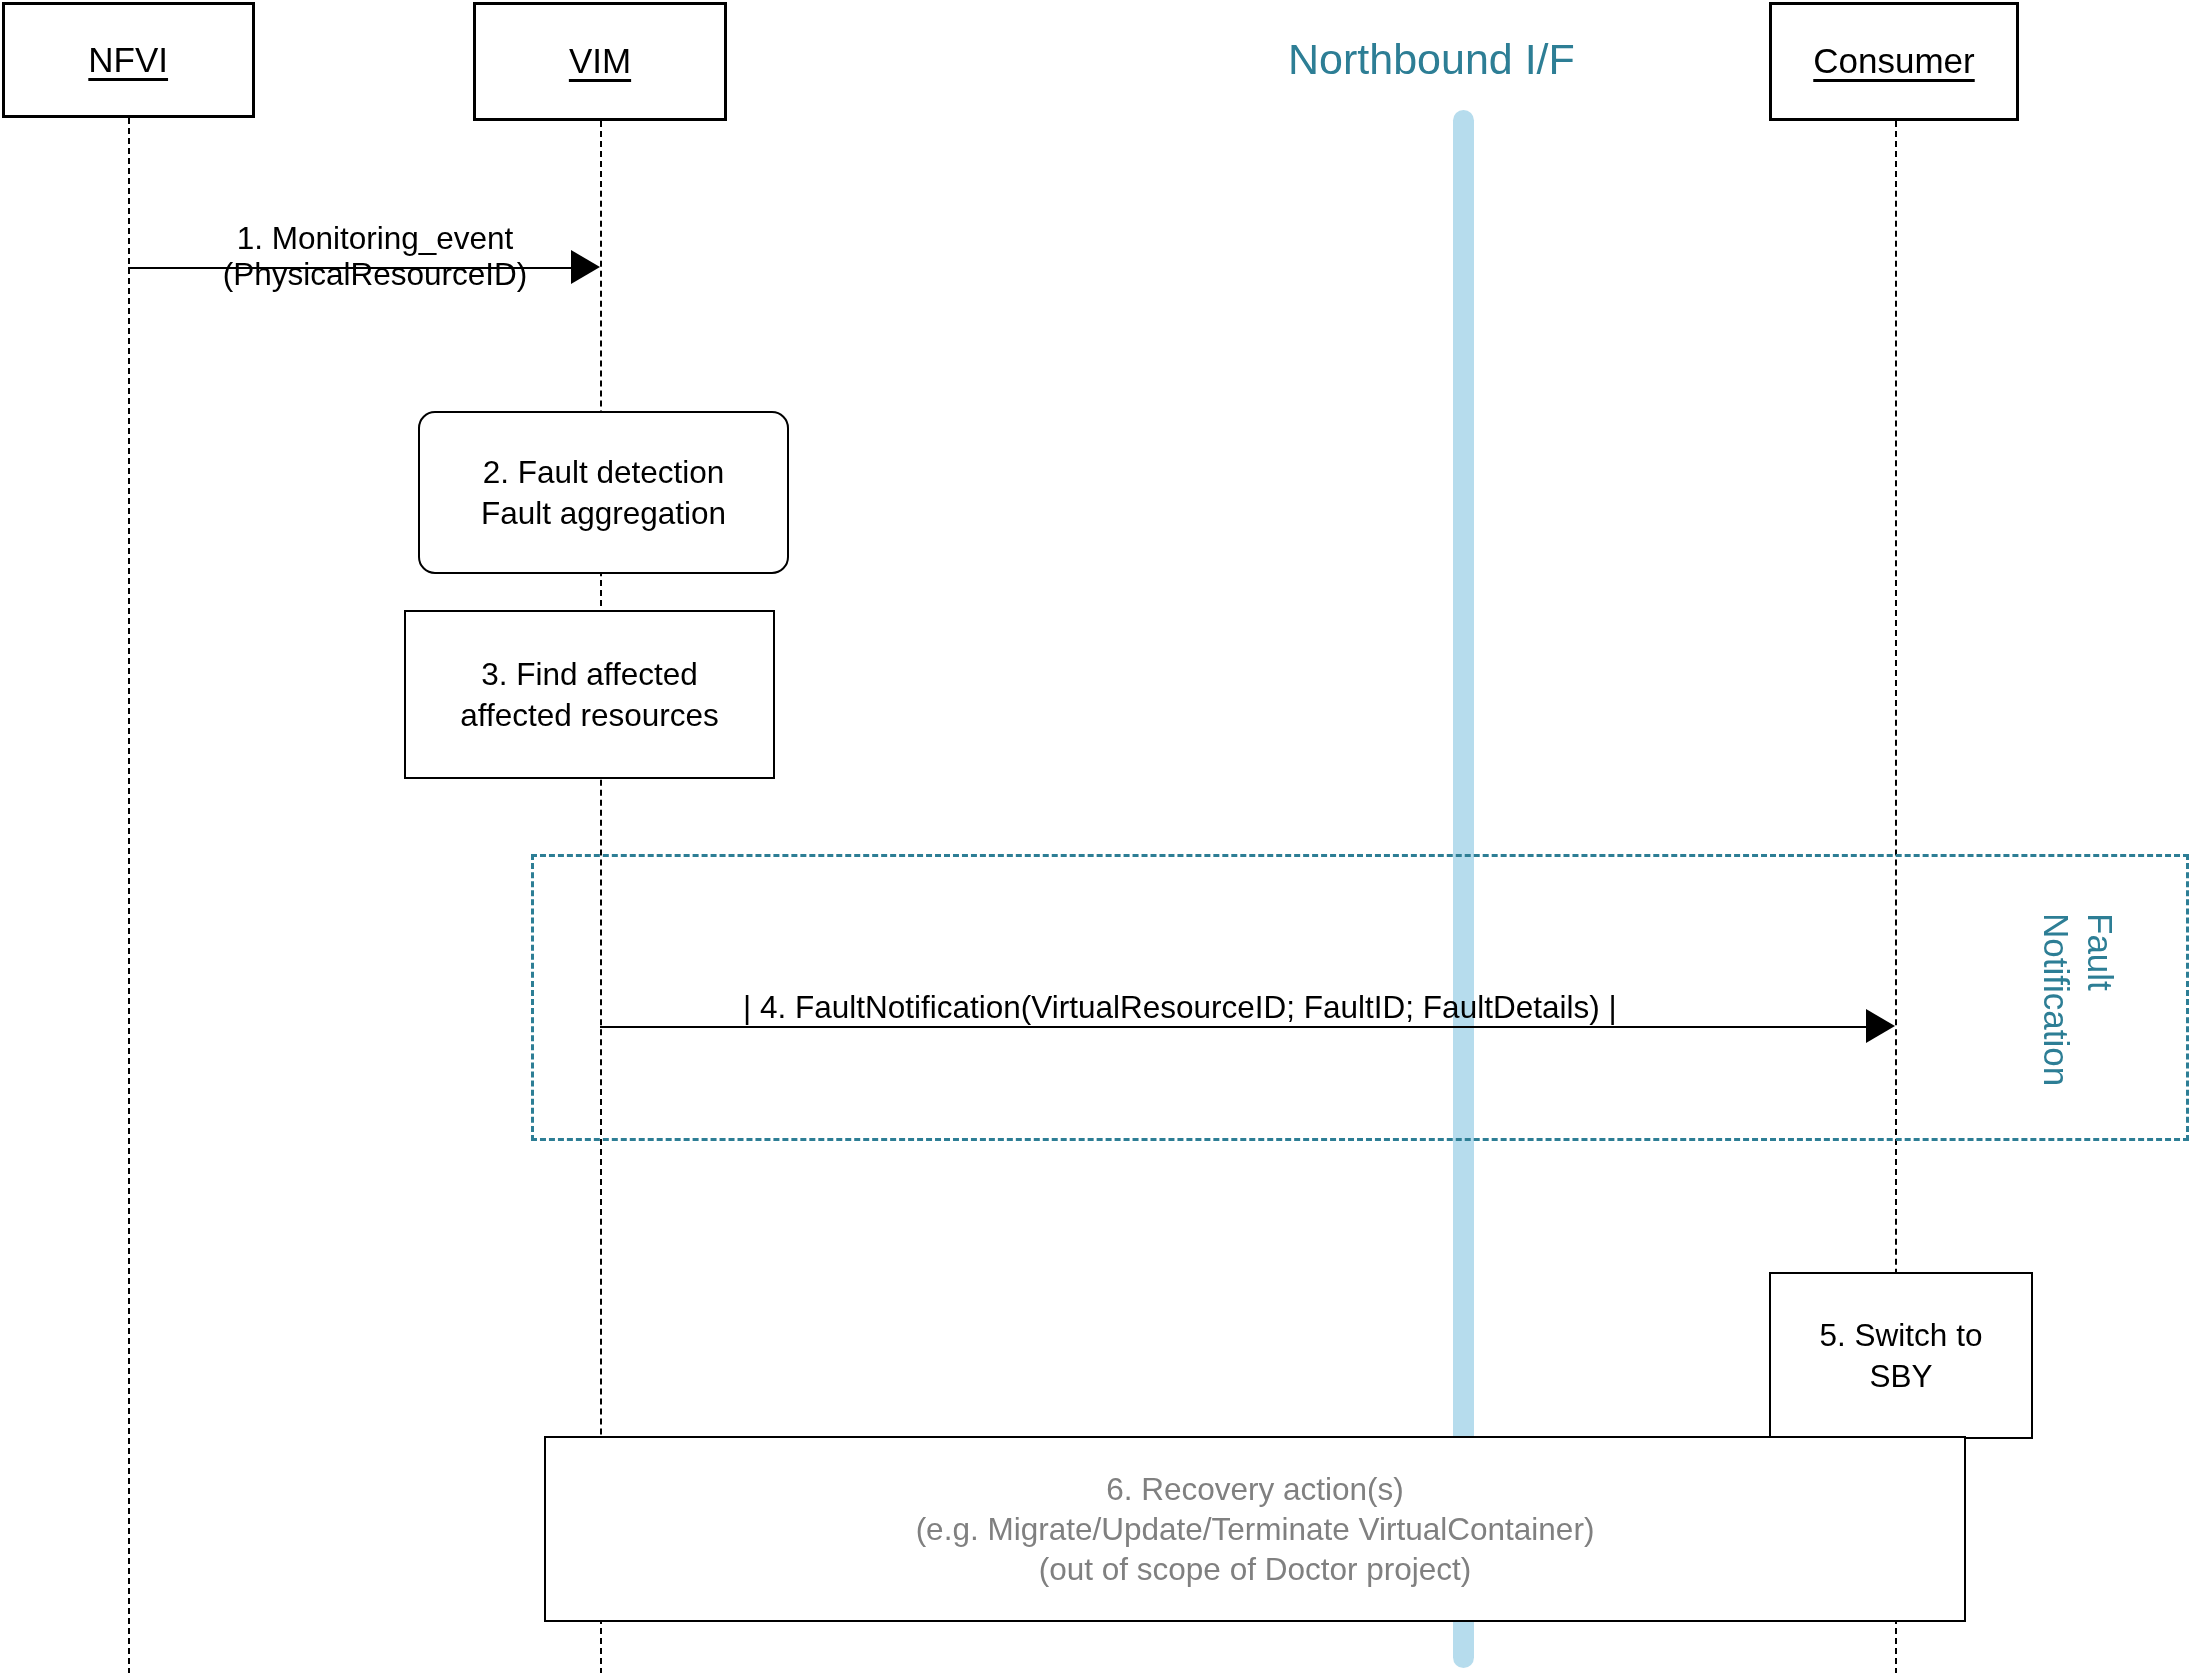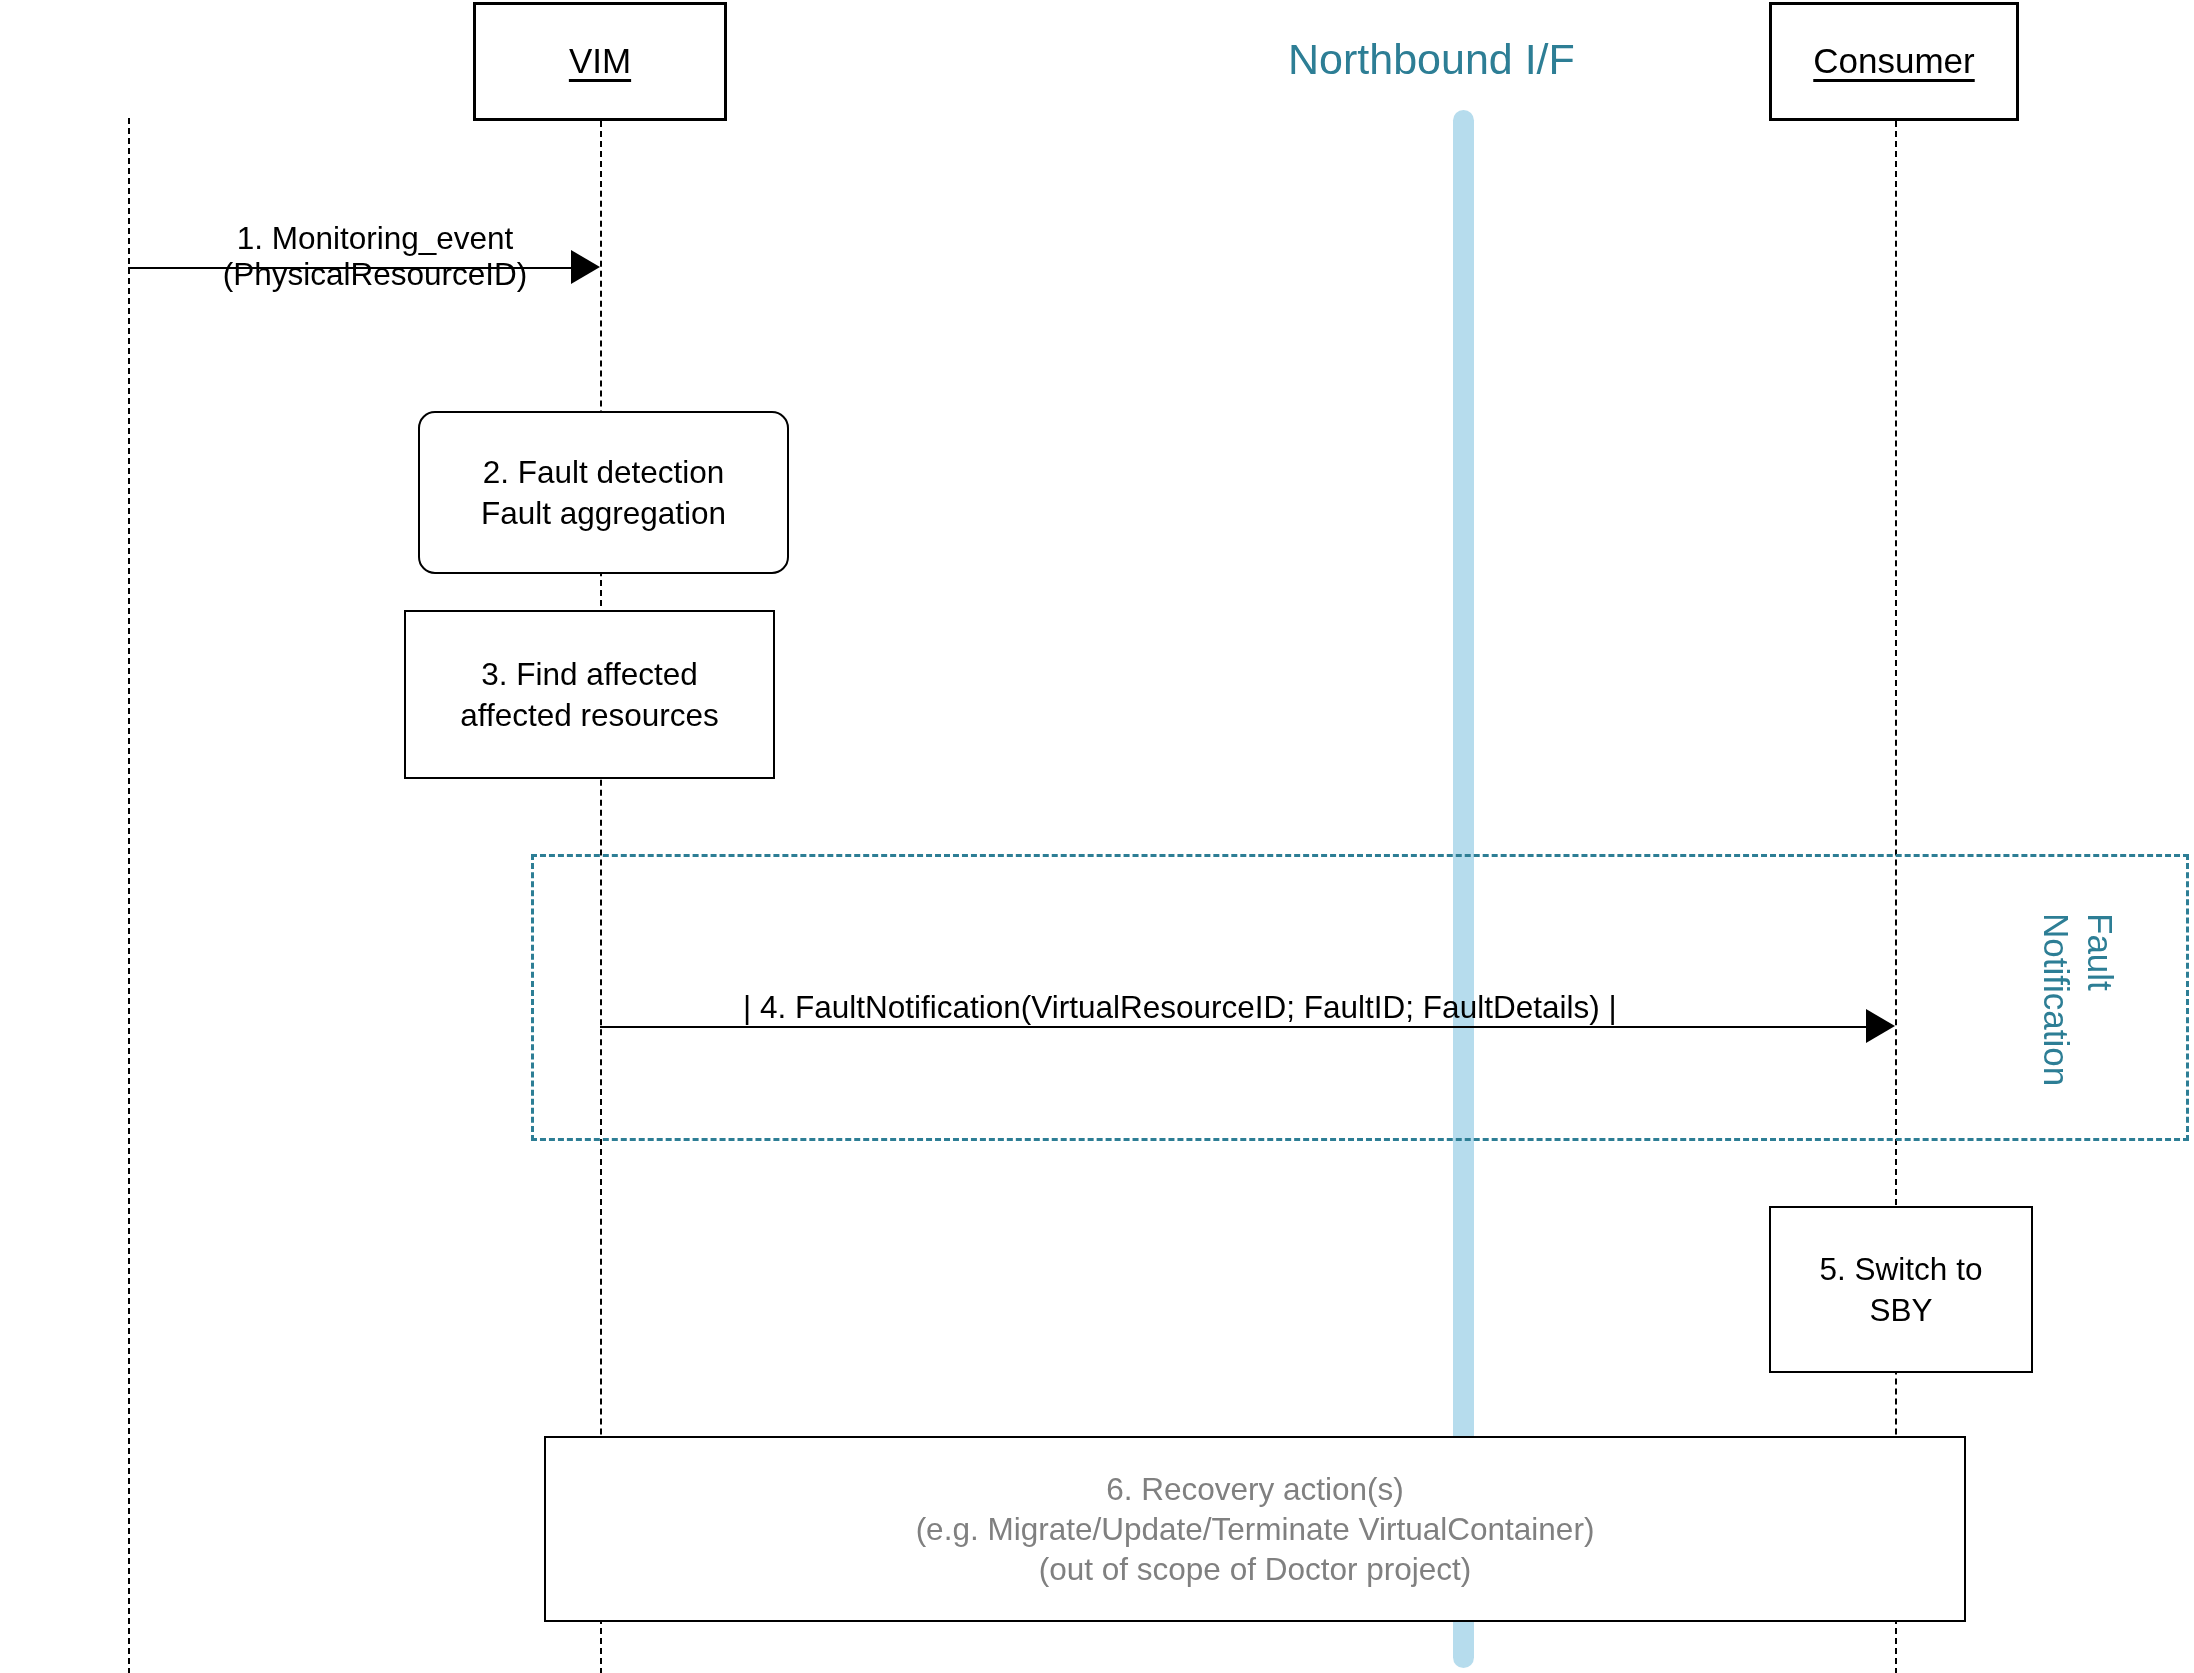--- a/index.html
+++ b/index.html
@@ -131,20 +131,23 @@
 <body>
 
 <div id="canvas">
 
   <div class="nbi-bar" style="left:1453px; top:110px; width:21.4px; height:1558px;"></div>
 
   <div class="lifeline" style="left:128px; top:118px; height:1556px;"></div>
   <div class="lifeline" style="left:600px; top:121px; height:1553px;"></div>
   <div class="lifeline" style="left:1895px; top:121px; height:1553px;"></div>
 
+  <div class="actor-box" style="left:1.7px; top:1.7px; width:253px; height:116px;">
+    <span class="actor-label">NFVI</span>
+  </div>
 
   <div class="actor-box" style="left:473px; top:1.7px; width:254px; height:119px;">
     <span class="actor-label">VIM</span>
   </div>
 
   <div class="actor-box" style="left:1769px; top:1.7px; width:250px; height:119px;">
     <span class="actor-label">Consumer</span>
   </div>
 
   <div class="nbi-title" style="left:1288px; top:35px;">Northbound I/F</div>
@@ -170,21 +173,21 @@
 
   <div class="fragment-label" style="left:2076px; top:913px; transform: rotate(90deg);">Notification</div>
   <div class="fragment-label" style="left:2120px; top:913px; transform: rotate(90deg);">Fault</div>
 
   <div class="msg-line" style="left:600px; top:1026px; width:1266px;"></div>
   <div class="msg-head" style="left:1866px; top:1009px;"></div>
   <div class="msg-label" style="left:743px; top:990px; width:979px; text-align:left;">
     <span class="l">| 4. FaultNotification(VirtualResourceID; FaultID; FaultDetails) |</span>
   </div>
 
-  <div class="proc-box" style="left:1769px; top:1206px; width:264px; height:167px;">
+  <div class="proc-box" style="left:1769px; top:1272px; width:264px; height:167px;">
     <span class="proc-line">5. Switch to</span>
     <span class="proc-line">SBY</span>
   </div>
 
   <div class="proc-box muted" style="left:544px; top:1436px; width:1422px; height:186px;">
     <span class="proc-line">6. Recovery action(s)</span>
     <span class="proc-line">(e.g. Migrate/Update/Terminate VirtualContainer)</span>
     <span class="proc-line">(out of scope of Doctor project)</span>
   </div>
 

